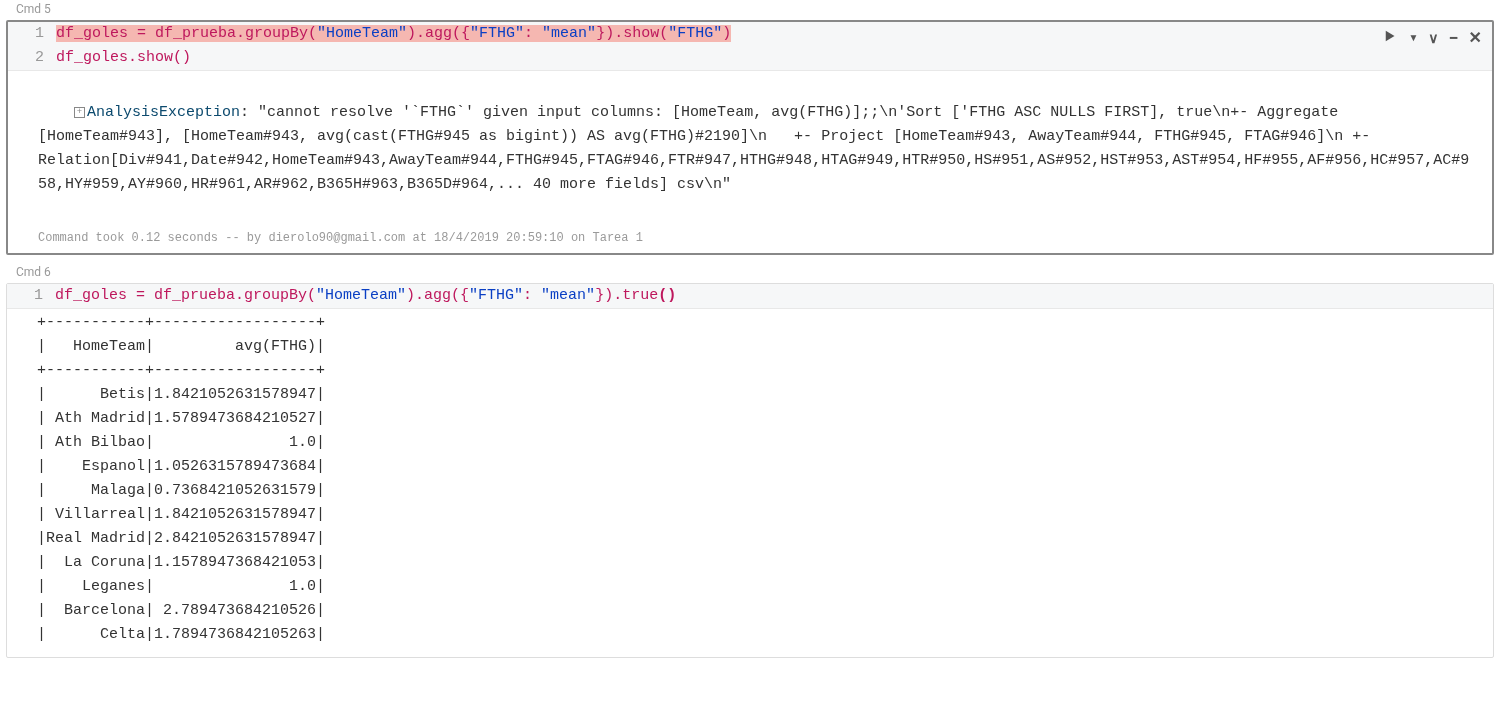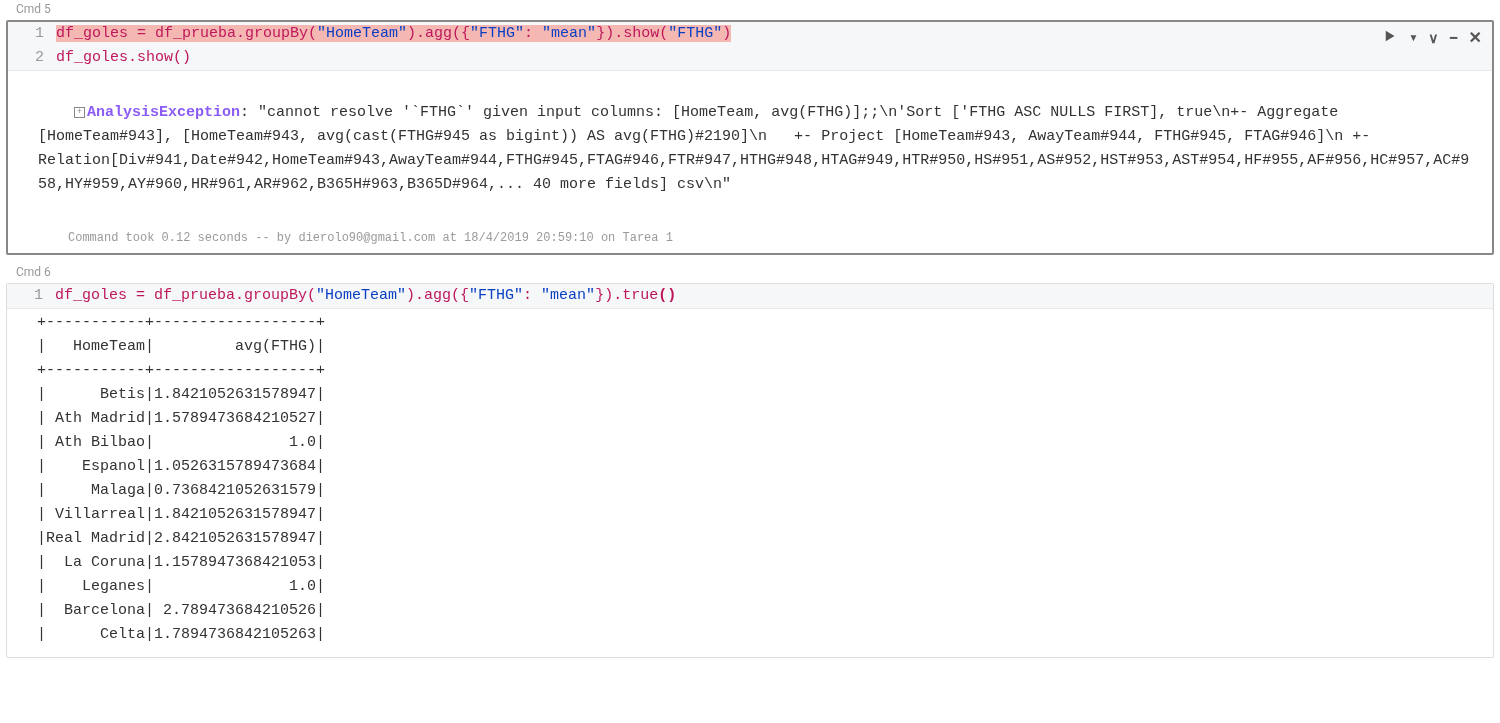--- a/index.html
+++ b/index.html
@@ -78,27 +78,26 @@
   height: 11px;
   border: 1px solid #888;
   color: #888;
   font-size: 9px;
   line-height: 9px;
   text-align: center;
   vertical-align: middle;
   margin-right: 2px;
   cursor: pointer;
 }
-.err { color: #8b5cf6; font-weight: bold; }
+.err { color: #0c4a6e; }
 .meta {
   padding: 4px 14px 8px 30px;
   color: #9a9a9a;
   font-family: "SFMono-Regular", Consolas, "Liberation Mono", Menlo, monospace;
   font-size: 12px;
-  margin-left: 30px;
 }
 .jobs {
   padding: 6px 14px 4px 30px;
   color: #666;
   font-size: 14px;
   cursor: pointer;
 }
 .jobs .tri {
   display: inline-block;
   color: #888;

